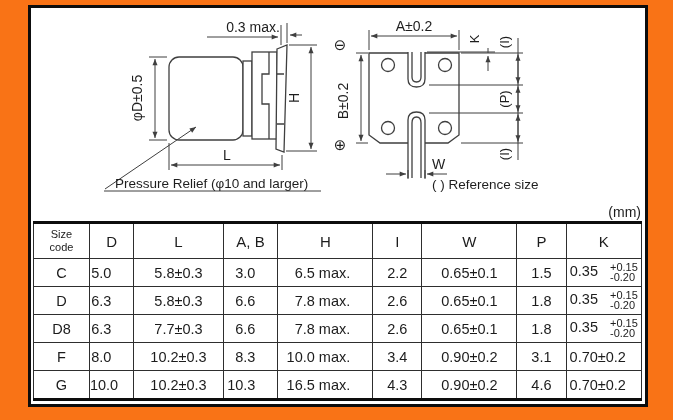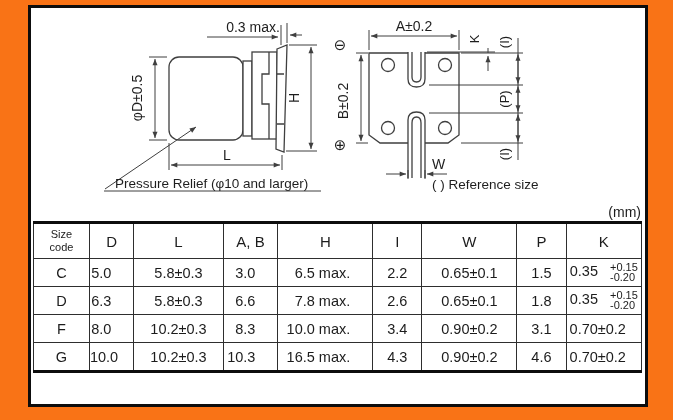--- a/index.html
+++ b/index.html
@@ -202,20 +202,37 @@
           <td>1.8</td>
           <td><span class="kwrap">
                 <span>0.35</span>
                 <span class="tol">
                   <span>+0.15</span>
                   <span>-0.20</span>
                 </span>
               </span></td>
         </tr>
         <tr>
+          <td>D8</td>
+          <td class="ra">6.3</td>
+          <td>7.7±0.3</td>
+          <td class="ra">6.6</td>
+          <td class="ra">7.8 max.</td>
+          <td>2.6</td>
+          <td>0.65±0.1</td>
+          <td>1.8</td>
+          <td><span class="kwrap">
+                <span>0.35</span>
+                <span class="tol">
+                  <span>+0.15</span>
+                  <span>-0.20</span>
+                </span>
+              </span></td>
+        </tr>
+        <tr>
           <td>F</td>
           <td class="ra">8.0</td>
           <td>10.2±0.3</td>
           <td class="ra">8.3</td>
           <td class="ra">10.0 max.</td>
           <td>3.4</td>
           <td>0.90±0.2</td>
           <td>3.1</td>
           <td><span class="kwrap">
                 <span>0.70±0.2</span>

